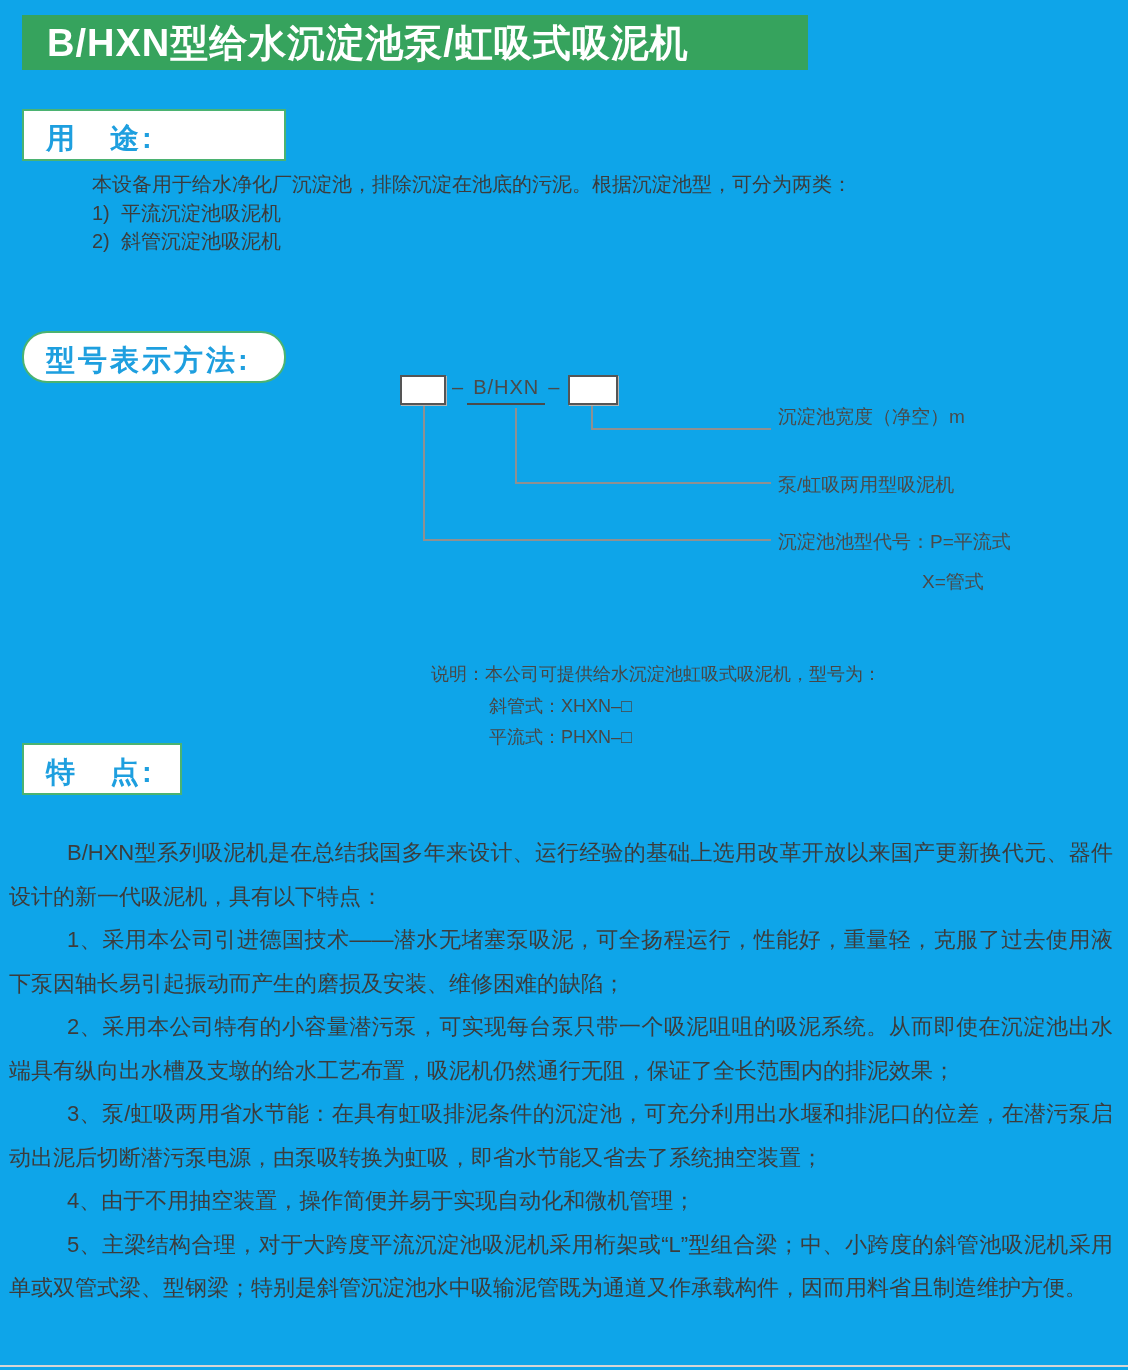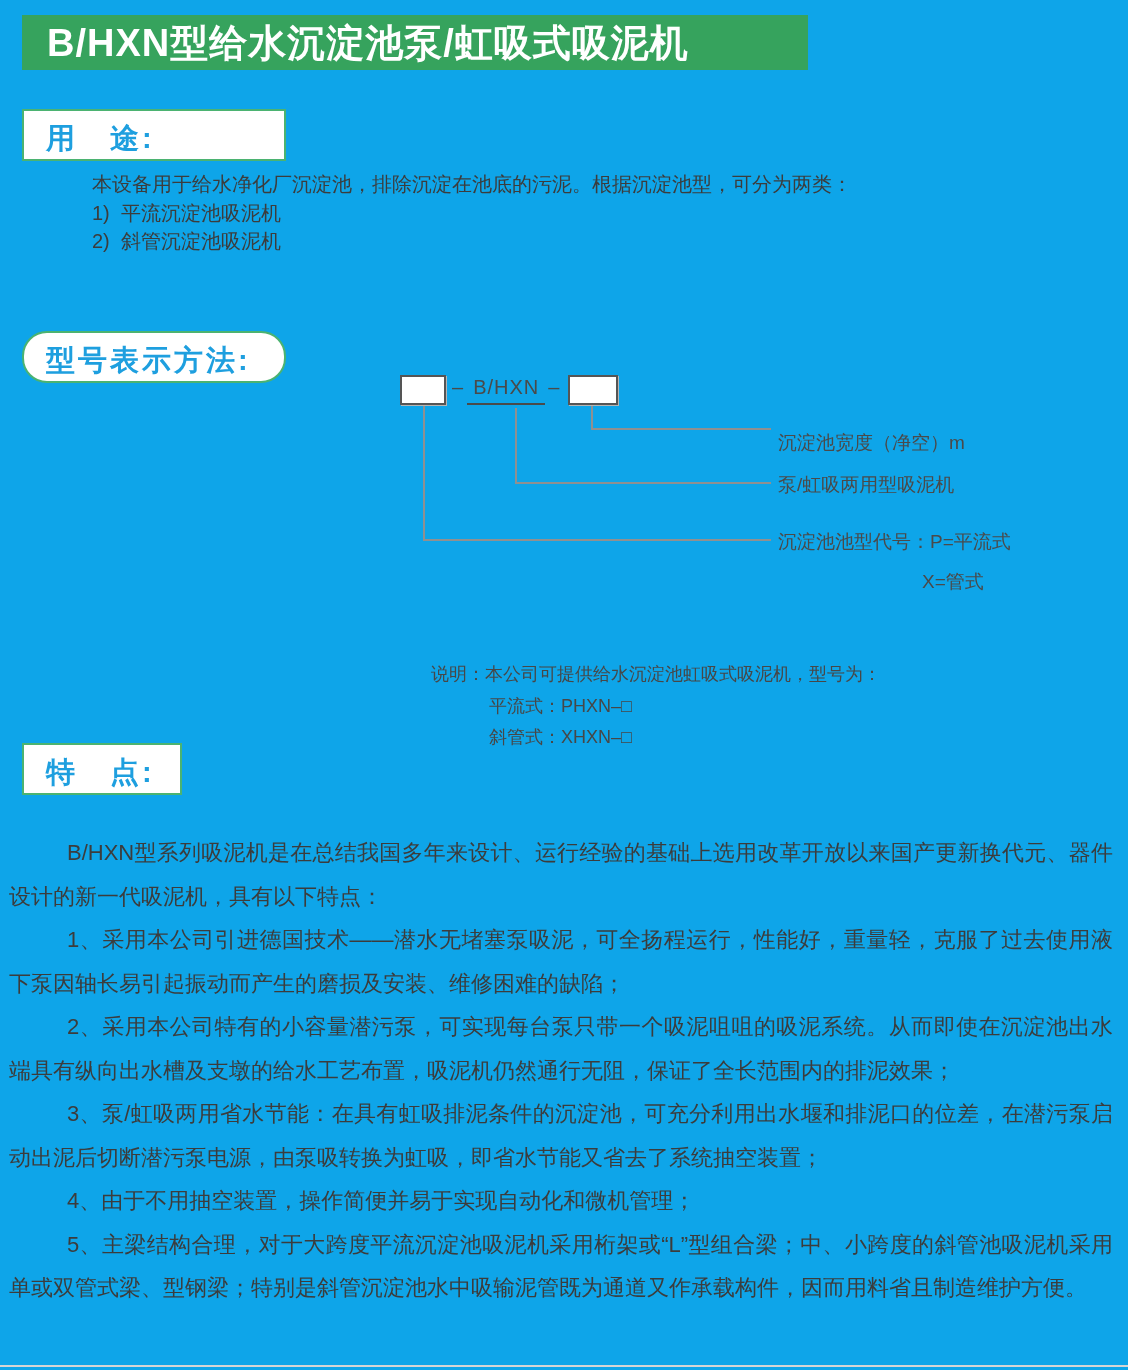--- a/index.html
+++ b/index.html
@@ -49,21 +49,21 @@
   .dline { position:absolute; background:#909090; }
   .vline { width:1.5px; }
   .hline { height:1.5px; }
   #v-left  { left:423px; top:36px;  height:134px; }
   #v-mid   { left:515px; top:38px;  height:75px;  }
   #v-right { left:591px; top:36px;  height:23px;  }
   #h-right { left:591px; top:58px;  width:180px;  }
   #h-mid   { left:515px; top:112px; width:256px;  }
   #h-left  { left:423px; top:169px; width:348px;  }
   .dlabel { position:absolute; white-space:nowrap; }
-  #lbl-width { left:778px; top:60px;text-align:center;  }
+  #lbl-width { left:778px; top:34px;text-align:center;  }
   #lbl-pump  { left:778px; top:102px; }
   #lbl-type  { left:778px; top:159px; }
   #lbl-type2 { left:922px; top:199px; }
 
   
   .note { position:absolute; left:431px; top:627px; font-size:18px;
           line-height:31.5px; color:#474747;margin-top:32px; }
   .note p { margin:0; white-space:pre-wrap; }
   .note .indent { margin-left:58px; }
 
@@ -113,22 +113,22 @@
     <div class="dline hline" id="h-left"></div>
 
     <div class="dlabel" id="lbl-width">沉淀池宽度（净空）m</div>
     <div class="dlabel" id="lbl-pump">泵/虹吸两用型吸泥机</div>
     <div class="dlabel" id="lbl-type">沉淀池池型代号：P=平流式</div>
     <div class="dlabel" id="lbl-type2">X=管式</div>
   </div>
 
   <div class="note">
     <p>说明：本公司可提供给水沉淀池虹吸式吸泥机，型号为：</p>
+    <p class="indent">斜管式：XHXN–□</p>
     <p class="indent">平流式：PHXN–□</p>
-    <p class="indent">斜管式：XHXN–□</p>
   </div>
 
   <div class="sec-box" id="feat-box">
     <span>特　点:</span>
   </div>
 
   <div class="features">
     <p>B/HXN型系列吸泥机是在总结我国多年来设计、运行经验的基础上选用改革开放以来国产更新换代元、器件设计的新一代吸泥机，具有以下特点：</p>
     <p>1、采用本公司引进德国技术——潜水无堵塞泵吸泥，可全扬程运行，性能好，重量轻，克服了过去使用液下泵因轴长易引起振动而产生的磨损及安装、维修困难的缺陷；</p>
     <p>2、采用本公司特有的小容量潜污泵，可实现每台泵只带一个吸泥咀咀的吸泥系统。从而即使在沉淀池出水端具有纵向出水槽及支墩的给水工艺布置，吸泥机仍然通行无阻，保证了全长范围内的排泥效果；</p>

